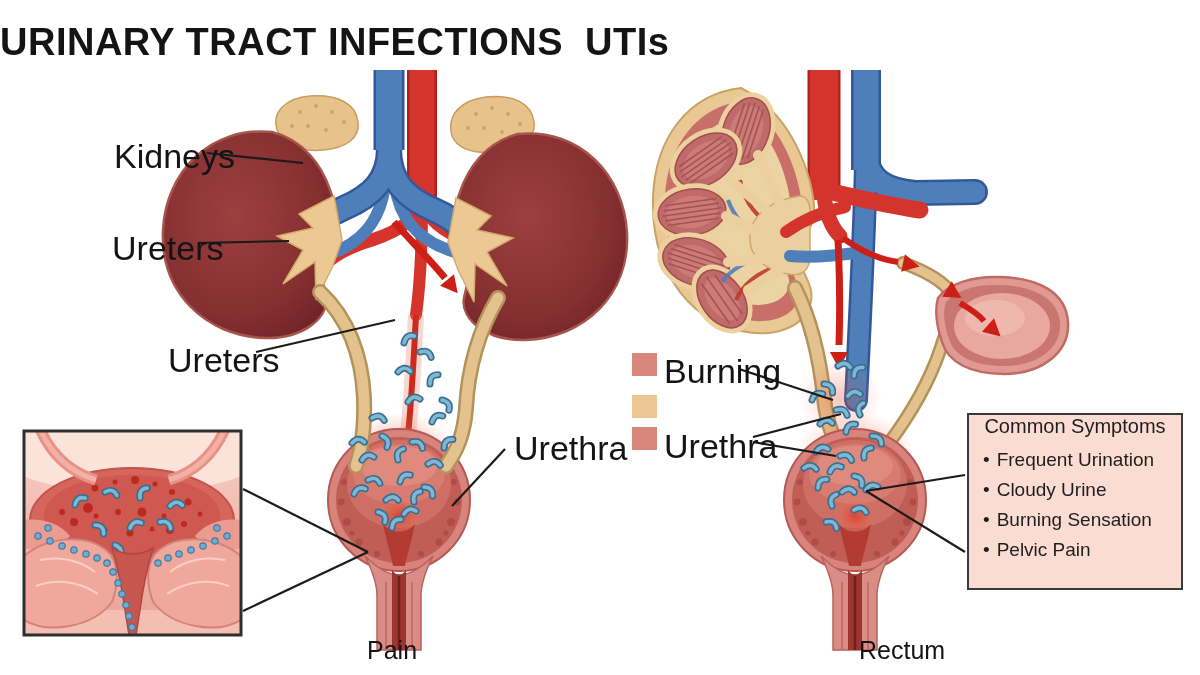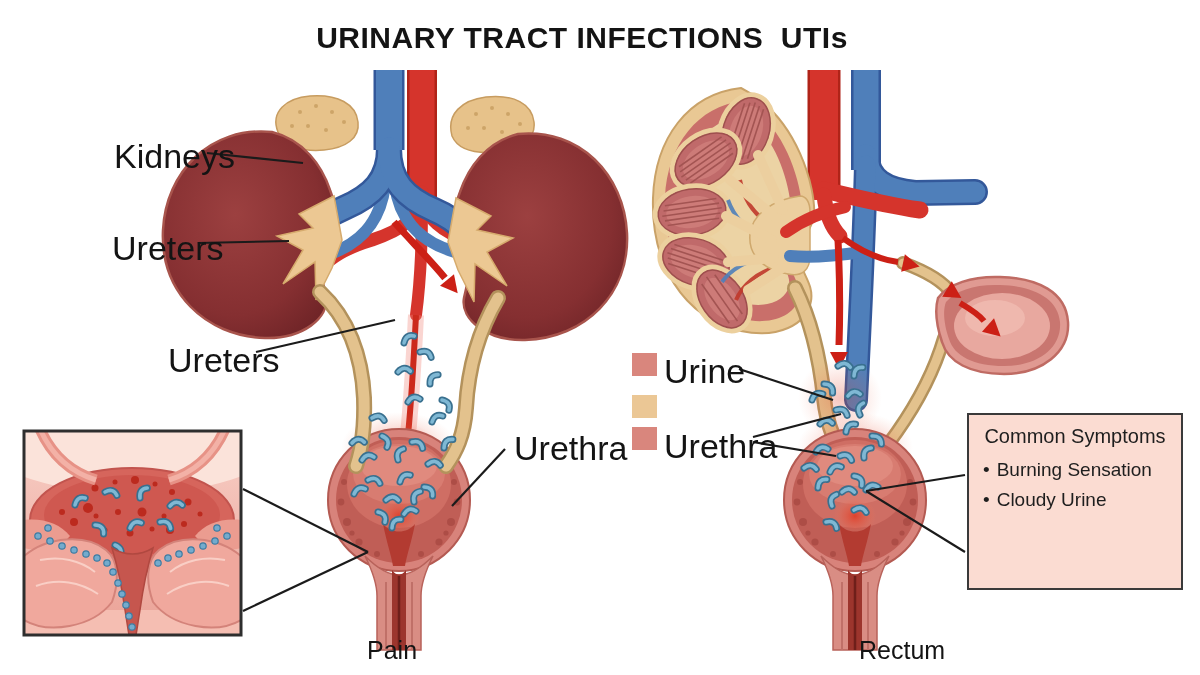--- a/index.html
+++ b/index.html
@@ -1,25 +1,25 @@
 <!DOCTYPE html>
 <html><head>
 <meta charset="utf-8">
 <style>
   html,body{margin:0;padding:0;background:#fff;}
   #stage{position:relative;width:1200px;height:675px;background:#ffffff;overflow:hidden;
          font-family:"Liberation Sans", sans-serif;}
   #art{position:absolute;left:0;top:0;}
   .lbl{position:absolute;color:#141414;font-size:34px;white-space:pre;line-height:1;}
-  #title{position:absolute;left:0;top:21px;width:1164px;text-align:center;
-         font-size:30px;font-weight:bold;letter-spacing:.5px;color:#141414;white-space:pre;}
+  #title{position:absolute;left:0;top:21px;width:1164px;
+         font-size:38px;font-weight:bold;letter-spacing:.5px;color:#141414;white-space:pre;}
   .caption{position:absolute;color:#141414;font-size:25px;line-height:1;}
   .swatch{position:absolute;width:25px;height:23px;}
   #symptoms{position:absolute;left:967px;top:413px;width:216px;height:177px;
-            background:#fbdcd2;border:2px solid #3a3a3a;box-sizing:border-box;padding-top:10px;}
+            background:#fbdcd2;border:2px solid #3a3a3a;box-sizing:border-box;}
   #symptoms .sym-title{text-align:center;font-size:20px;color:#1e1e1e;margin-bottom:7px;}
   #symptoms .sym-item{font-size:19px;color:#1e1e1e;padding-left:14px;line-height:30px;white-space:pre;}
   #symptoms .bullet{margin-right:7px;}
 </style>
 </head>
 <body>
 
 <div id="stage">
 
 <svg id="art" width="1200" height="675" viewBox="0 0 1200 675">
@@ -443,27 +443,29 @@
 </svg>
 
   <div id="title">URINARY TRACT INFECTIONS  UTIs</div>
 
   <div class="lbl" style="left:114px;top:139px">Kidneys</div>
   <div class="lbl" style="left:112px;top:231px">Ureters</div>
   <div class="lbl" style="left:168px;top:343px">Ureters</div>
   <div class="lbl" style="left:514px;top:431px">Urethra</div>
 
   <div class="swatch" style="left: 632px; top: 353px; background: rgb(217, 134, 125);"></div>
-  <div class="lbl" style="left:664px;top:354px">Urine</div>
+  <div class="lbl" style="left:664px;top:354px">Burning</div>
   <div class="swatch" style="left: 632px; top: 395px; background: rgb(235, 199, 149);"></div>
   <div class="lbl" style="left:664px;top:396px"></div>
   <div class="swatch" style="left: 632px; top: 427px; background: rgb(217, 134, 125);"></div>
   <div class="lbl" style="left:664px;top:429px">Urethra</div>
 
   <div id="symptoms">
     <div class="sym-title">Common Symptoms</div>
+    <div class="sym-item"><span class="bullet">•</span><span>Frequent Urination</span></div>
+    <div class="sym-item"><span class="bullet">•</span><span>Cloudy Urine</span></div>
     <div class="sym-item"><span class="bullet">•</span><span>Burning Sensation</span></div>
-    <div class="sym-item"><span class="bullet">•</span><span>Cloudy Urine</span></div>
+    <div class="sym-item"><span class="bullet">•</span><span>Pelvic Pain</span></div>
   </div>
 
   <div class="caption" style="left:367px;top:638px">Pain</div>
   <div class="caption" style="left:859px;top:638px">Rectum</div>
 </div>
 
 </body></html>

